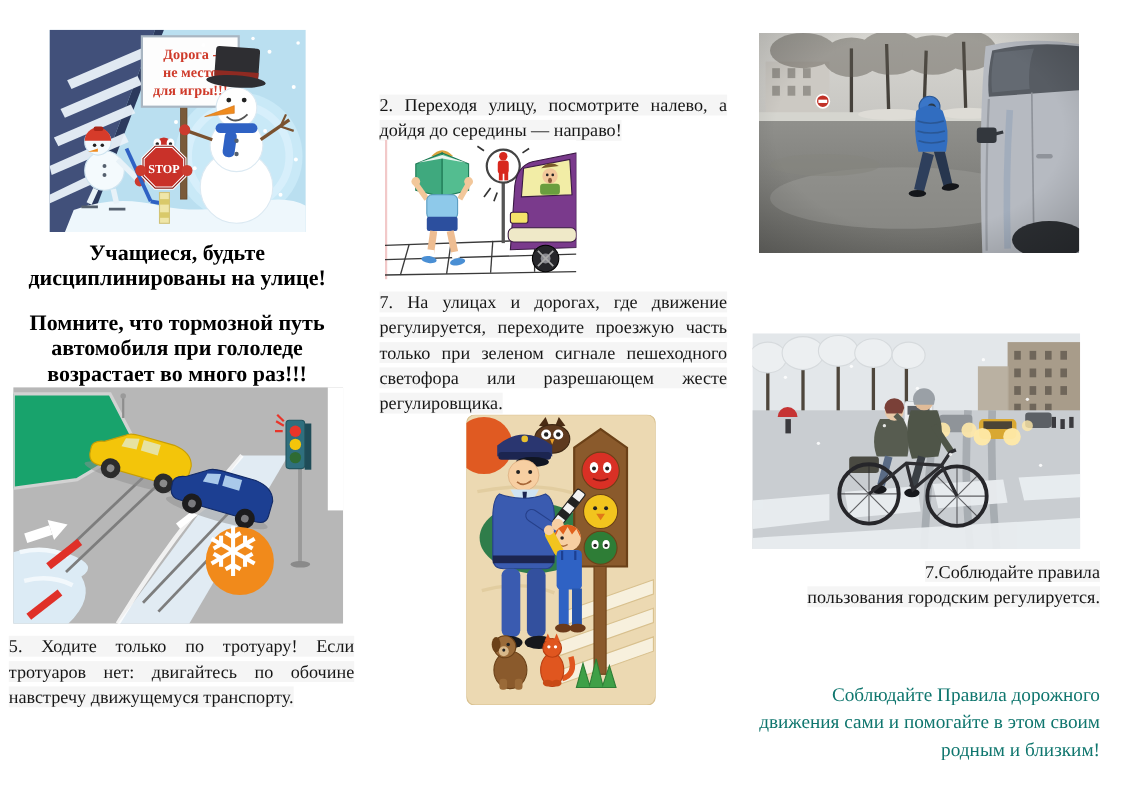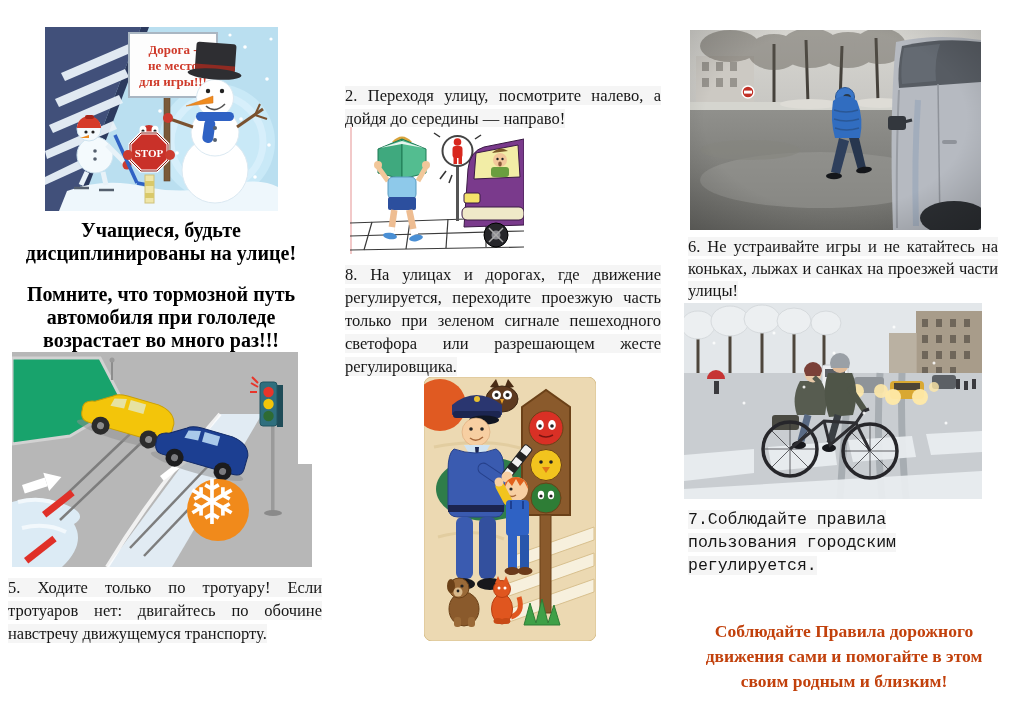--- a/index.html
+++ b/index.html
@@ -2,22 +2,22 @@
 <html lang="ru"><head>
 <meta charset="utf-8">
 <style>
   html,body{margin:0;padding:0;background:#ffffff;}
   .page{position:relative;width:1024px;height:715px;background:#ffffff;overflow:hidden;
         font-family:"Liberation Serif","DejaVu Serif",serif;color:#111;}
   .fig{position:absolute;display:block;}
   .para{position:absolute;margin:0;font-size:16.5px;line-height:23px;text-align:justify;color:#161616;}
   .para .hl{background:#f5f5f5;}
   .h{position:absolute;margin:0;font-weight:700;font-size:20px;line-height:23px;text-align:center;color:#000;}
-  .closing{position:absolute;margin:0;font-weight:700;font-size:17.5px;line-height:25px;text-align:center;color:#c2410c;}
-  .nojust{text-align:left;font-family:Liberation Mono, monospace;}
+  .closing{position:absolute;margin:0;font-weight:400;font-size:17.5px;line-height:25px;text-align:right;color:#0f766e;}
+  .nojust{text-align:right;}
   svg text{font-family:"Liberation Serif","DejaVu Serif",serif;}
 </style>
 </head>
 <body>
 
 <div class="page">
 
   <svg class="fig" style="left:45px;top:27px" width="233" height="184" viewBox="0 0 233 184">
     <rect width="233" height="184" fill="#badff0"></rect>
     <circle cx="172" cy="115" r="58" fill="#c9e9f7"></circle>
@@ -258,21 +258,21 @@
       <rect x="29" y="36" width="18" height="10" rx="3" fill="#6a9e3f"></rect>
       <rect x="2" y="62" width="16" height="10" rx="2" fill="#f5e36a" stroke="#3a1a44"></rect>
       <rect x="0" y="76" width="62" height="13" rx="5" fill="#efe9c8" stroke="#3a1a44"></rect>
       <circle cx="34" cy="104" r="12" fill="#26262a" stroke="#000"></circle>
       <circle cx="34" cy="104" r="4.5" fill="#88888e"></circle>
       <line x1="27" y1="97" x2="41" y2="111" stroke="#aaa" stroke-width="1.5"></line>
       <line x1="41" y1="97" x2="27" y2="111" stroke="#aaa" stroke-width="1.5"></line>
     </g>
   </svg>
 
-  <p class="para" style="left:345px;top:263px;width:316px"><span class="hl">8. На улицах и дорогах, где движение регулируется, переходите проезжую часть только при зеленом сигнале пешеходного светофора или разрешающем жесте регулировщика.</span></p>
+  <p class="para" style="left:345px;top:263px;width:316px"><span class="hl">7. На улицах и дорогах, где движение регулируется, переходите проезжую часть только при зеленом сигнале пешеходного светофора или разрешающем жесте регулировщика.</span></p>
 
   <svg class="fig" style="left:424px;top:377px" width="172" height="264" viewBox="0 0 172 264">
     <rect width="172" height="264" rx="8" fill="#ecd9b2" stroke="#d8c08e"></rect>
     <path d="M10,70 Q60,60 100,72 M14,160 Q50,150 80,162" stroke="#e2cda0" stroke-width="3" fill="none"></path>
     <circle cx="16" cy="28" r="26" fill="#e05a22"></circle>
 
     <g transform="translate(78,8)">
       <polygon points="-12,2 -6,-6 -2,4" fill="#4a2c14"></polygon>
         <polygon points="12,2 6,-6 2,4" fill="#4a2c14"></polygon>
       <ellipse cx="0" cy="14" rx="16" ry="13" fill="#5e3a1f" stroke="#3f2814"></ellipse>
@@ -450,21 +450,20 @@
       <path d="M248,54 L250,198" stroke="#8f939a" stroke-width="1.5" fill="none"></path>
       <rect x="198" y="86" width="18" height="14" rx="3" fill="#33373d"></rect>
       <line x1="214" y1="92" x2="222" y2="90" stroke="#33373d" stroke-width="3"></line>
       <rect x="252" y="110" width="15" height="4" rx="2" fill="#8f939a"></rect>
       <ellipse cx="264" cy="188" rx="34" ry="17" fill="#2c2f33"></ellipse>
       <path d="M228,70 Q224,130 226,196" stroke="#7f96b5" stroke-width="6" opacity="0.35" fill="none"></path>
     </g>
     <rect width="291" height="200" fill="url(#vig1)"></rect>
   </svg>
 
-  <p class="para" style="left:688px;top:236px;width:310px;line-height:22px"><span class="hl">6. Не устраивайте игры и не катайтесь на коньках, лыжах и санках на проезжей части улицы!</span></p>
 
   <svg class="fig" style="left:684px;top:303px" width="298" height="196" viewBox="0 0 298 196">
     <rect width="298" height="196" fill="#e3e7ea"></rect>
     <g>
       <rect x="232" y="8" width="66" height="84" fill="#a89c8a"></rect>
       <g fill="#6f665a">
         <rect x="238" y="16" width="6" height="8"></rect>
           <rect x="252" y="16" width="6" height="8"></rect>
           <rect x="266" y="16" width="6" height="8"></rect>
           <rect x="280" y="16" width="6" height="8"></rect>

